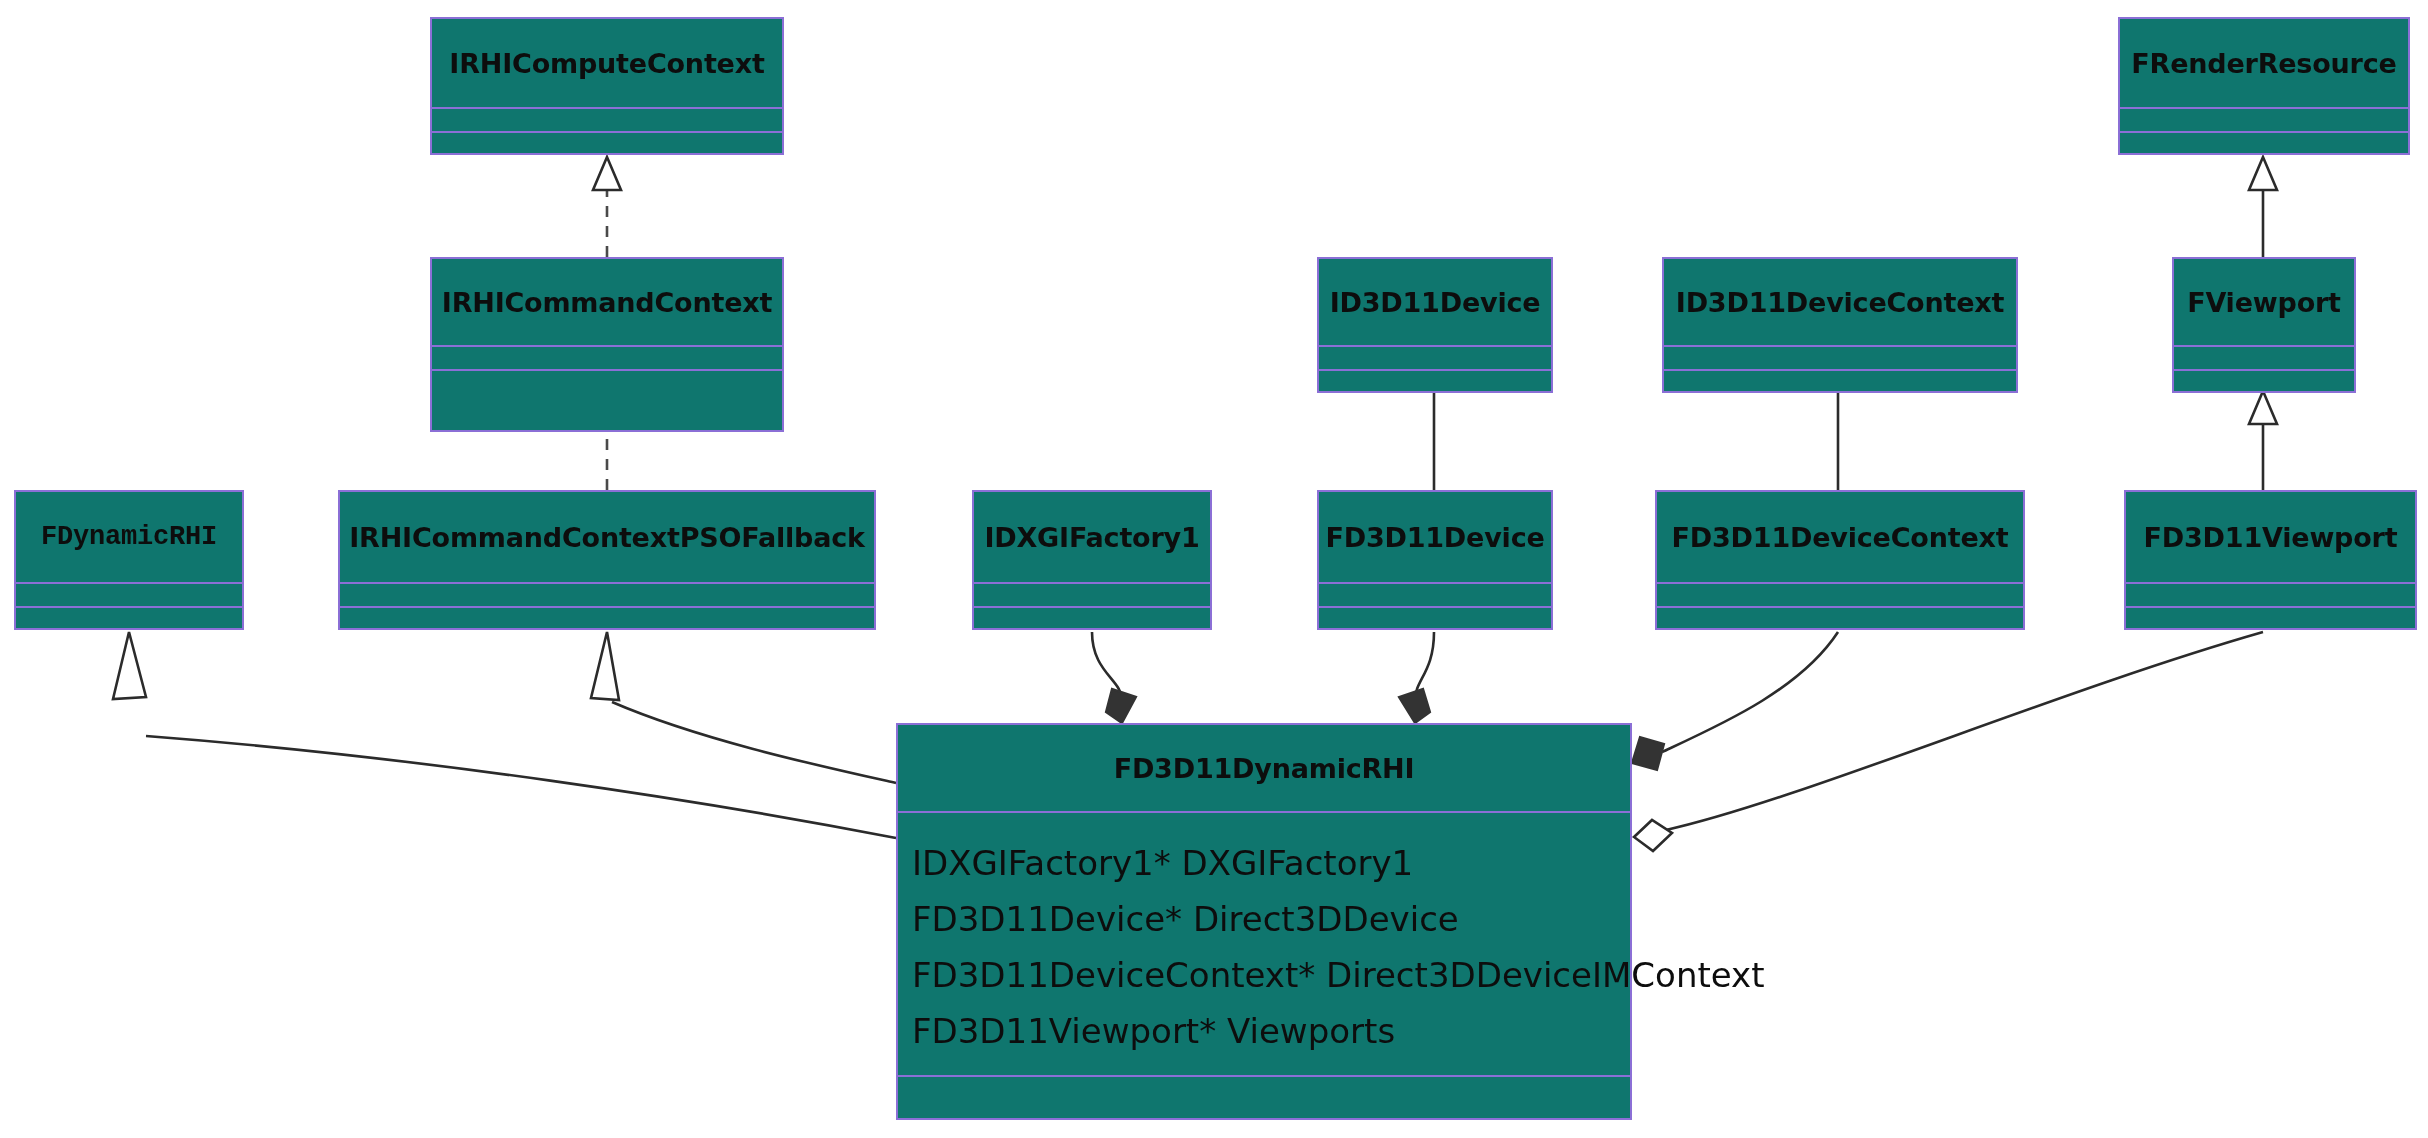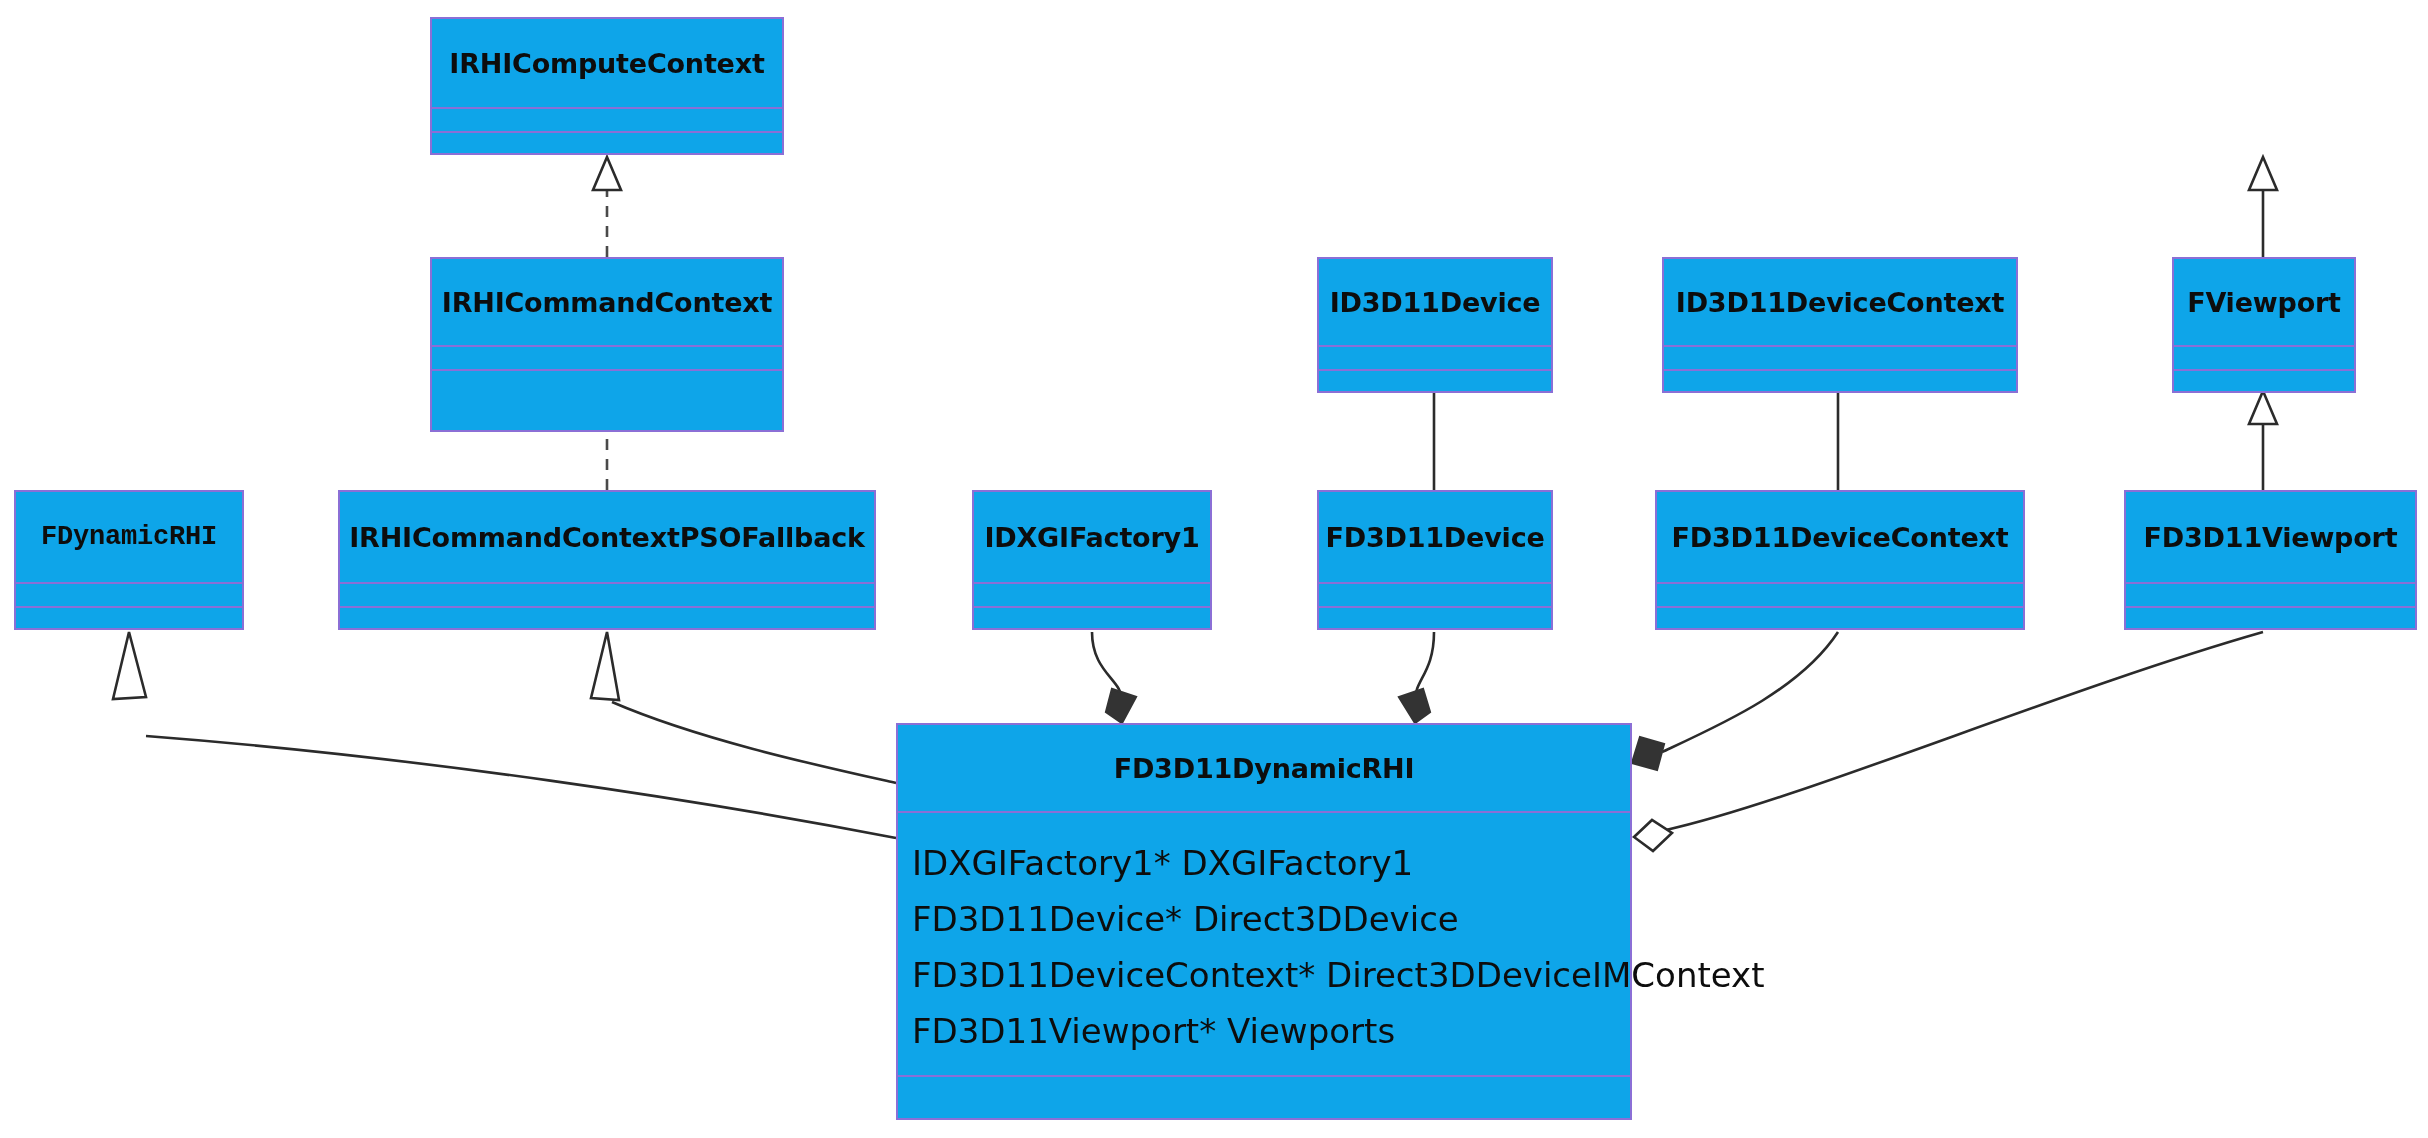--- a/index.html
+++ b/index.html
@@ -13,21 +13,21 @@
     height: 1138px;
     background: #ffffff;
     font-family: "DejaVu Sans", "Liberation Sans", sans-serif;
     overflow: hidden;
   }
   
   .uml-class {
     position: absolute;
     box-sizing: border-box;
     border: 2px solid #8b6fd6;
-    background: #0ea5e9;
+    background: #0f766e;
     z-index: 5;
   }
   .uml-title {
     box-sizing: border-box;
     display: flex;
     align-items: center;
     justify-content: center;
     font-weight: bold;
     font-size: 27px;
     color: #0d0d0d;
@@ -228,20 +228,27 @@
   </div>
 
   <div class="uml-class" style="left:1655px; top:490px; width:370px; height:140px;">
     <div class="uml-title" style="height:90px;">FD3D11DeviceContext</div>
     <div class="uml-sep"></div>
     <div class="uml-compartment uml-empty"></div>
     <div class="uml-sep"></div>
     <div class="uml-compartment uml-empty"></div>
   </div>
 
+  <div class="uml-class" style="left:2118px; top:17px; width:292px; height:138px;">
+    <div class="uml-title" style="height:88px;">FRenderResource</div>
+    <div class="uml-sep"></div>
+    <div class="uml-compartment uml-empty"></div>
+    <div class="uml-sep"></div>
+    <div class="uml-compartment uml-empty"></div>
+  </div>
 
   <div class="uml-class" style="left:2172px; top:257px; width:184px; height:136px;">
     <div class="uml-title" style="height:86px;">FViewport</div>
     <div class="uml-sep"></div>
     <div class="uml-compartment uml-empty"></div>
     <div class="uml-sep"></div>
     <div class="uml-compartment uml-empty"></div>
   </div>
 
   <div class="uml-class" style="left:2124px; top:490px; width:293px; height:140px;">

